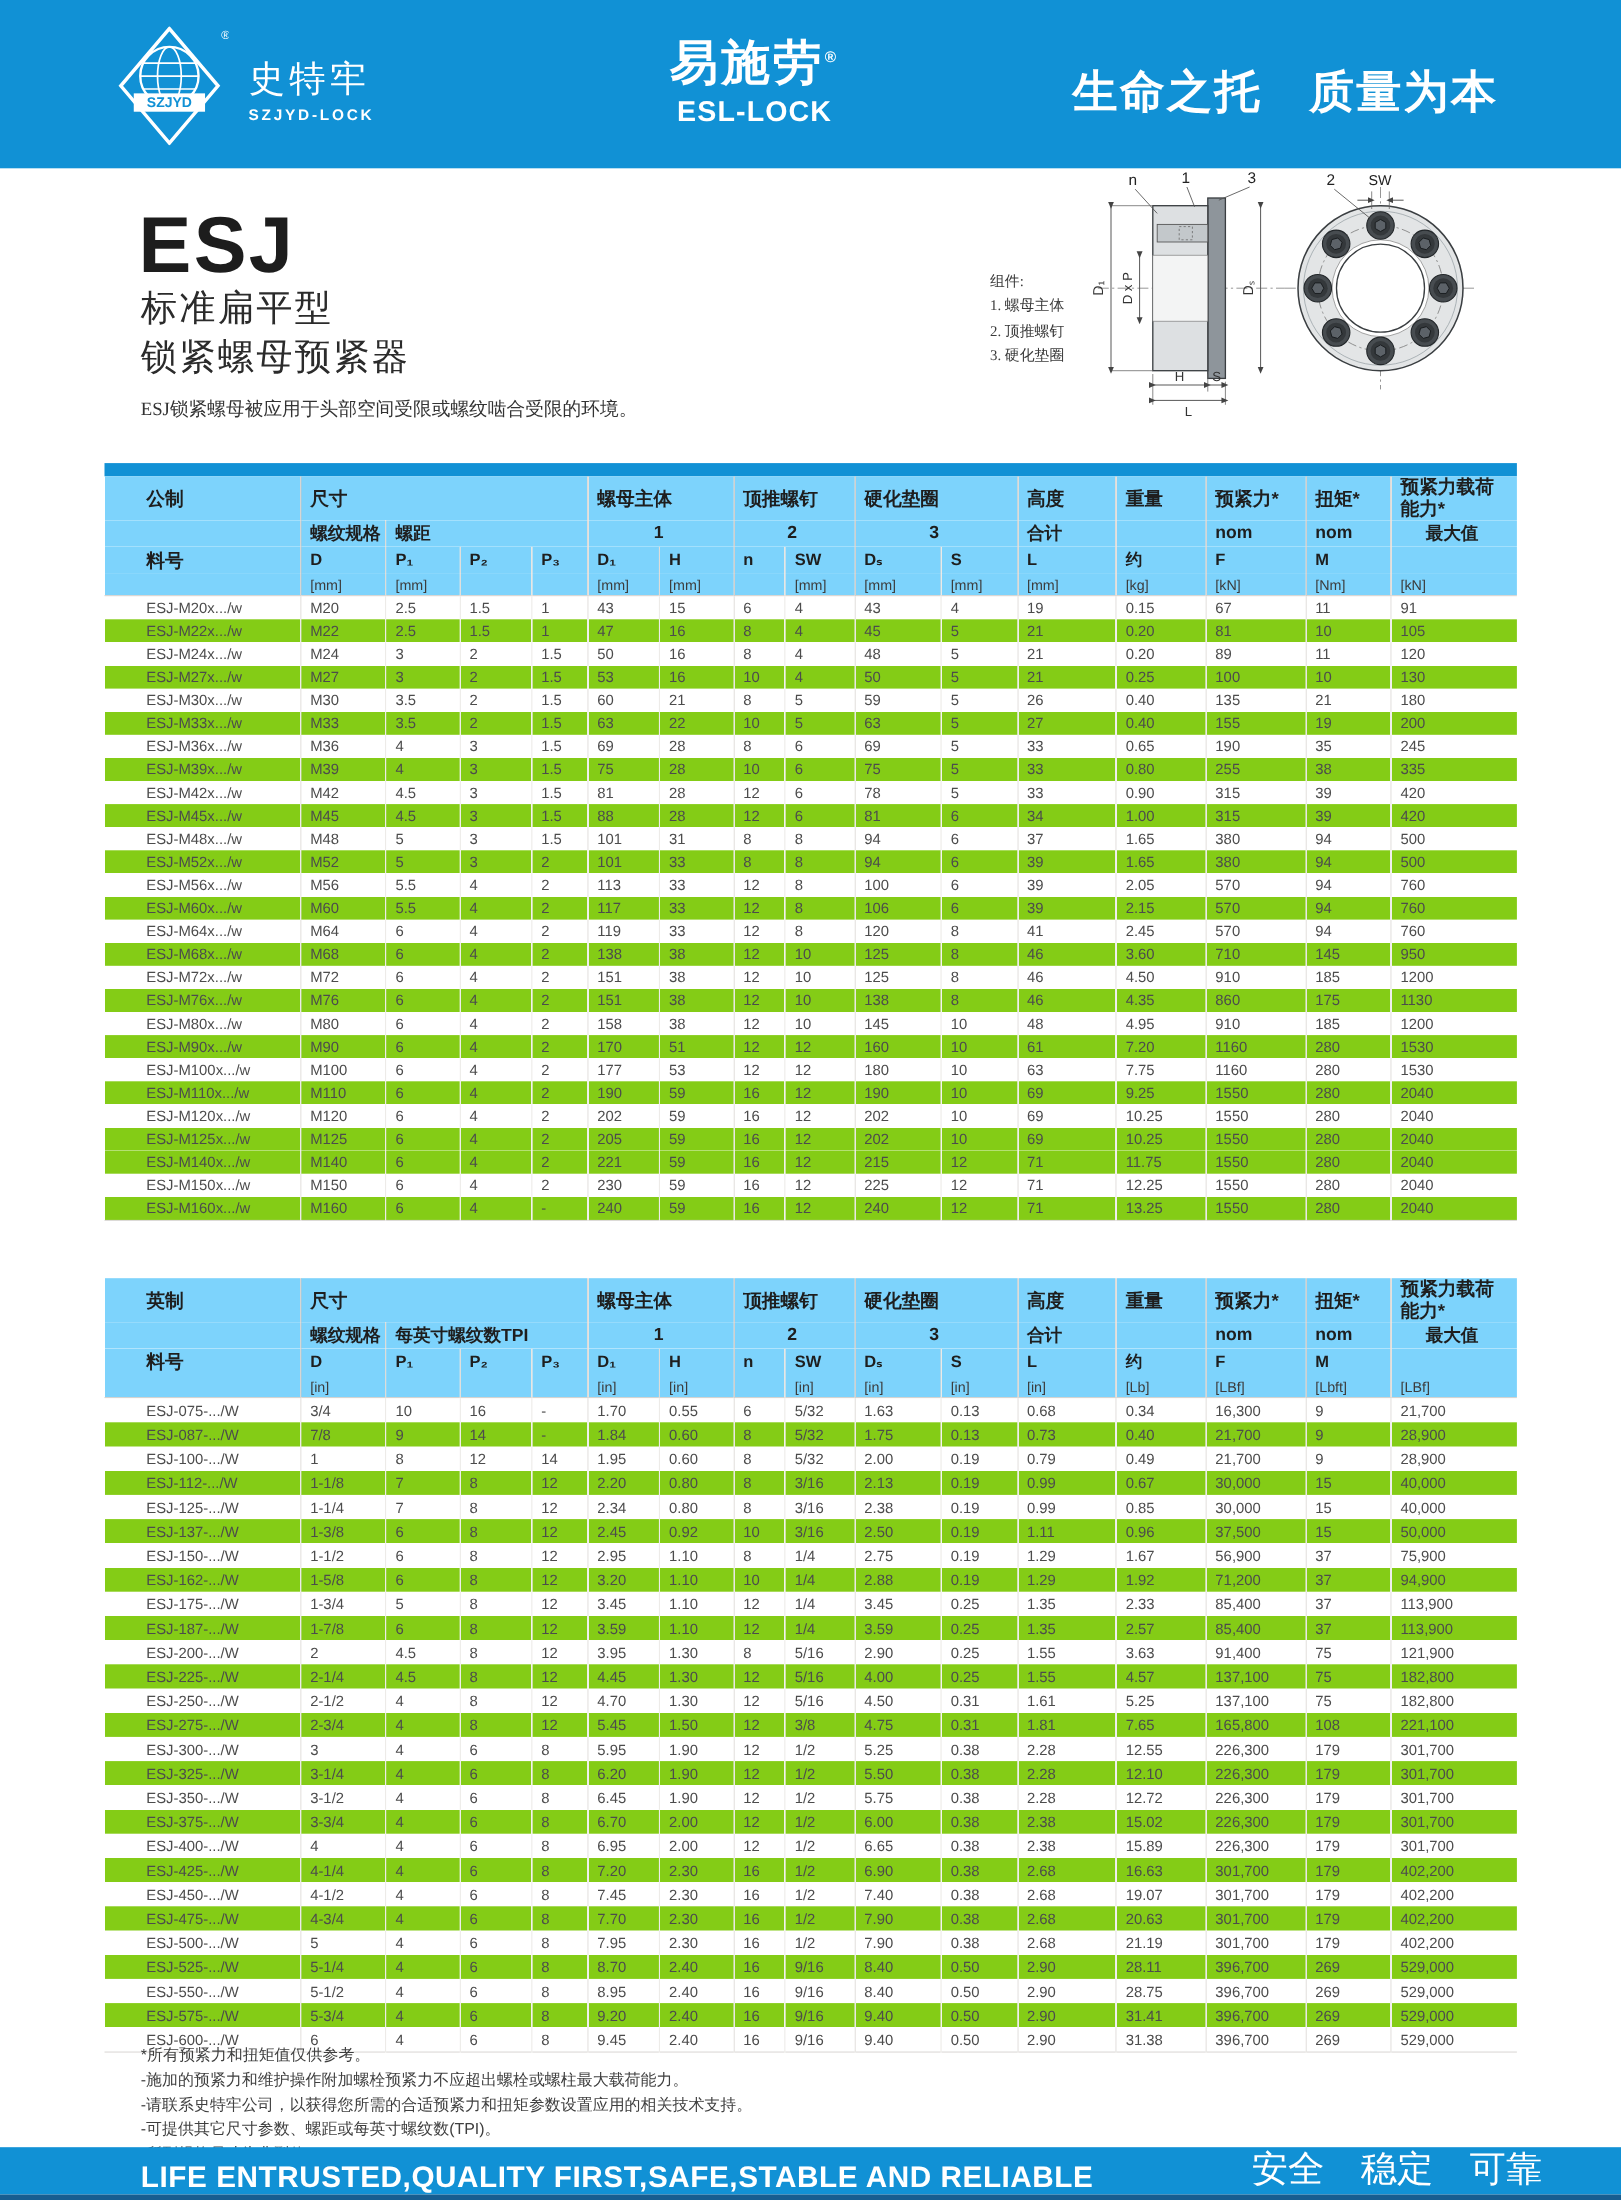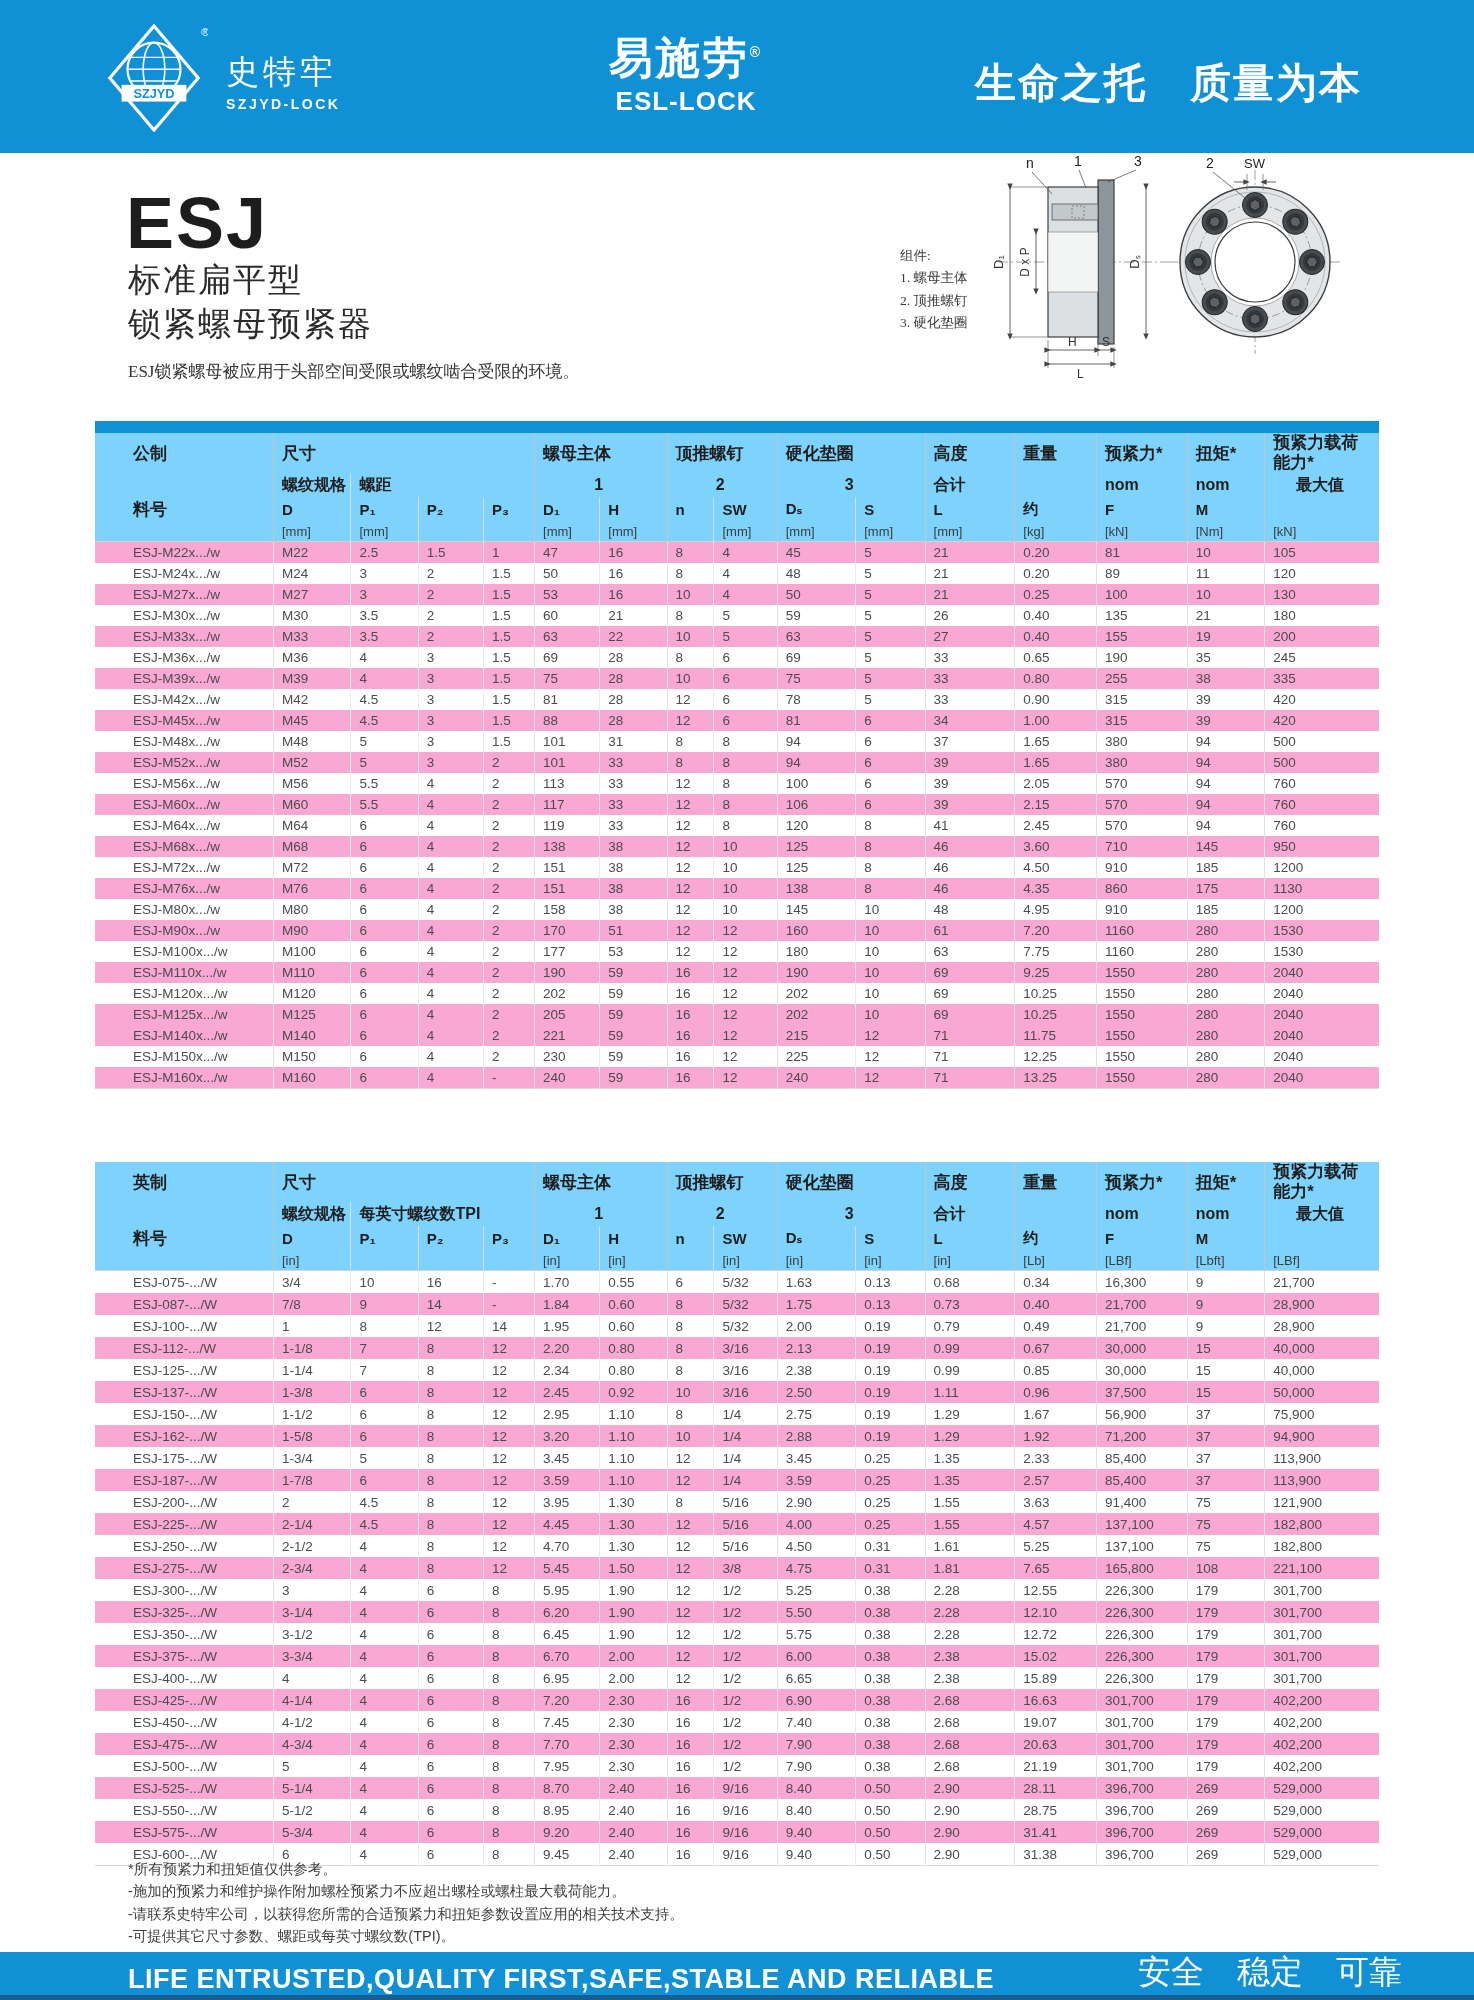--- a/index.html
+++ b/index.html
@@ -43,21 +43,21 @@
   thead th{vertical-align:middle;font-weight:bold;color:#1e1e1e}
   thead tr:nth-child(1) th{font-size:17px;height:40px}
   thead tr:nth-child(2) th{font-size:16px;height:24px}
   thead tr:nth-child(3) th{font-size:15px;height:24px}
   thead tr:nth-child(3) th:first-child{font-size:17px}
   thead tr:nth-child(4) th{font-size:13px;height:20px;font-weight:normal;color:#3c3c3c}
   thead{border-bottom:1px solid #d5d3d0}
   td{height:21px;font-size:13.5px;color:#4c4c4c}
   #imperial-table td{height:22px}
   th:first-child,td:first-child{padding-left:38px}
-  tbody tr.alt{background:#f9a8d4}
+  tbody tr.alt{background:#84cc16}
   .sL{border-left:1px solid #c7c5c2}
   .sS{border-left:1px solid #dedcd8}
   tbody .sL{border-left-color:#e4e2df}
   tbody .sS{border-left-color:#edebe8}
   .ctr{text-align:center;padding-left:0}
   .wrap{white-space:normal;line-height:1.15}
 
   
   .footnotes{left:128px;top:1858px;font-size:14.5px;color:#3f3f3f;line-height:1.55}
 
@@ -261,20 +261,38 @@
           <th colspan="1" class="sL">[mm]</th>
           <th colspan="1" class="sS">[mm]</th>
           <th colspan="1" class="sL">[mm]</th>
           <th colspan="1" class="sL">[kg]</th>
           <th colspan="1" class="sL">[kN]</th>
           <th colspan="1" class="sL">[Nm]</th>
           <th colspan="1" class="sL">[kN]</th>
         </tr>
       </thead>
       <tbody>
+        <tr>
+          <td>ESJ-M20x.../w</td>
+          <td class="sL">M20</td>
+          <td class="sS">2.5</td>
+          <td class="sS">1.5</td>
+          <td class="sS">1</td>
+          <td class="sL">43</td>
+          <td class="sS">15</td>
+          <td class="sL">6</td>
+          <td class="sS">4</td>
+          <td class="sL">43</td>
+          <td class="sS">4</td>
+          <td class="sL">19</td>
+          <td class="sL">0.15</td>
+          <td class="sL">67</td>
+          <td class="sL">11</td>
+          <td class="sL">91</td>
+        </tr>
         <tr class="alt">
           <td>ESJ-M22x.../w</td>
           <td class="sL">M22</td>
           <td class="sS">2.5</td>
           <td class="sS">1.5</td>
           <td class="sS">1</td>
           <td class="sL">47</td>
           <td class="sS">16</td>
           <td class="sL">8</td>
           <td class="sS">4</td>

